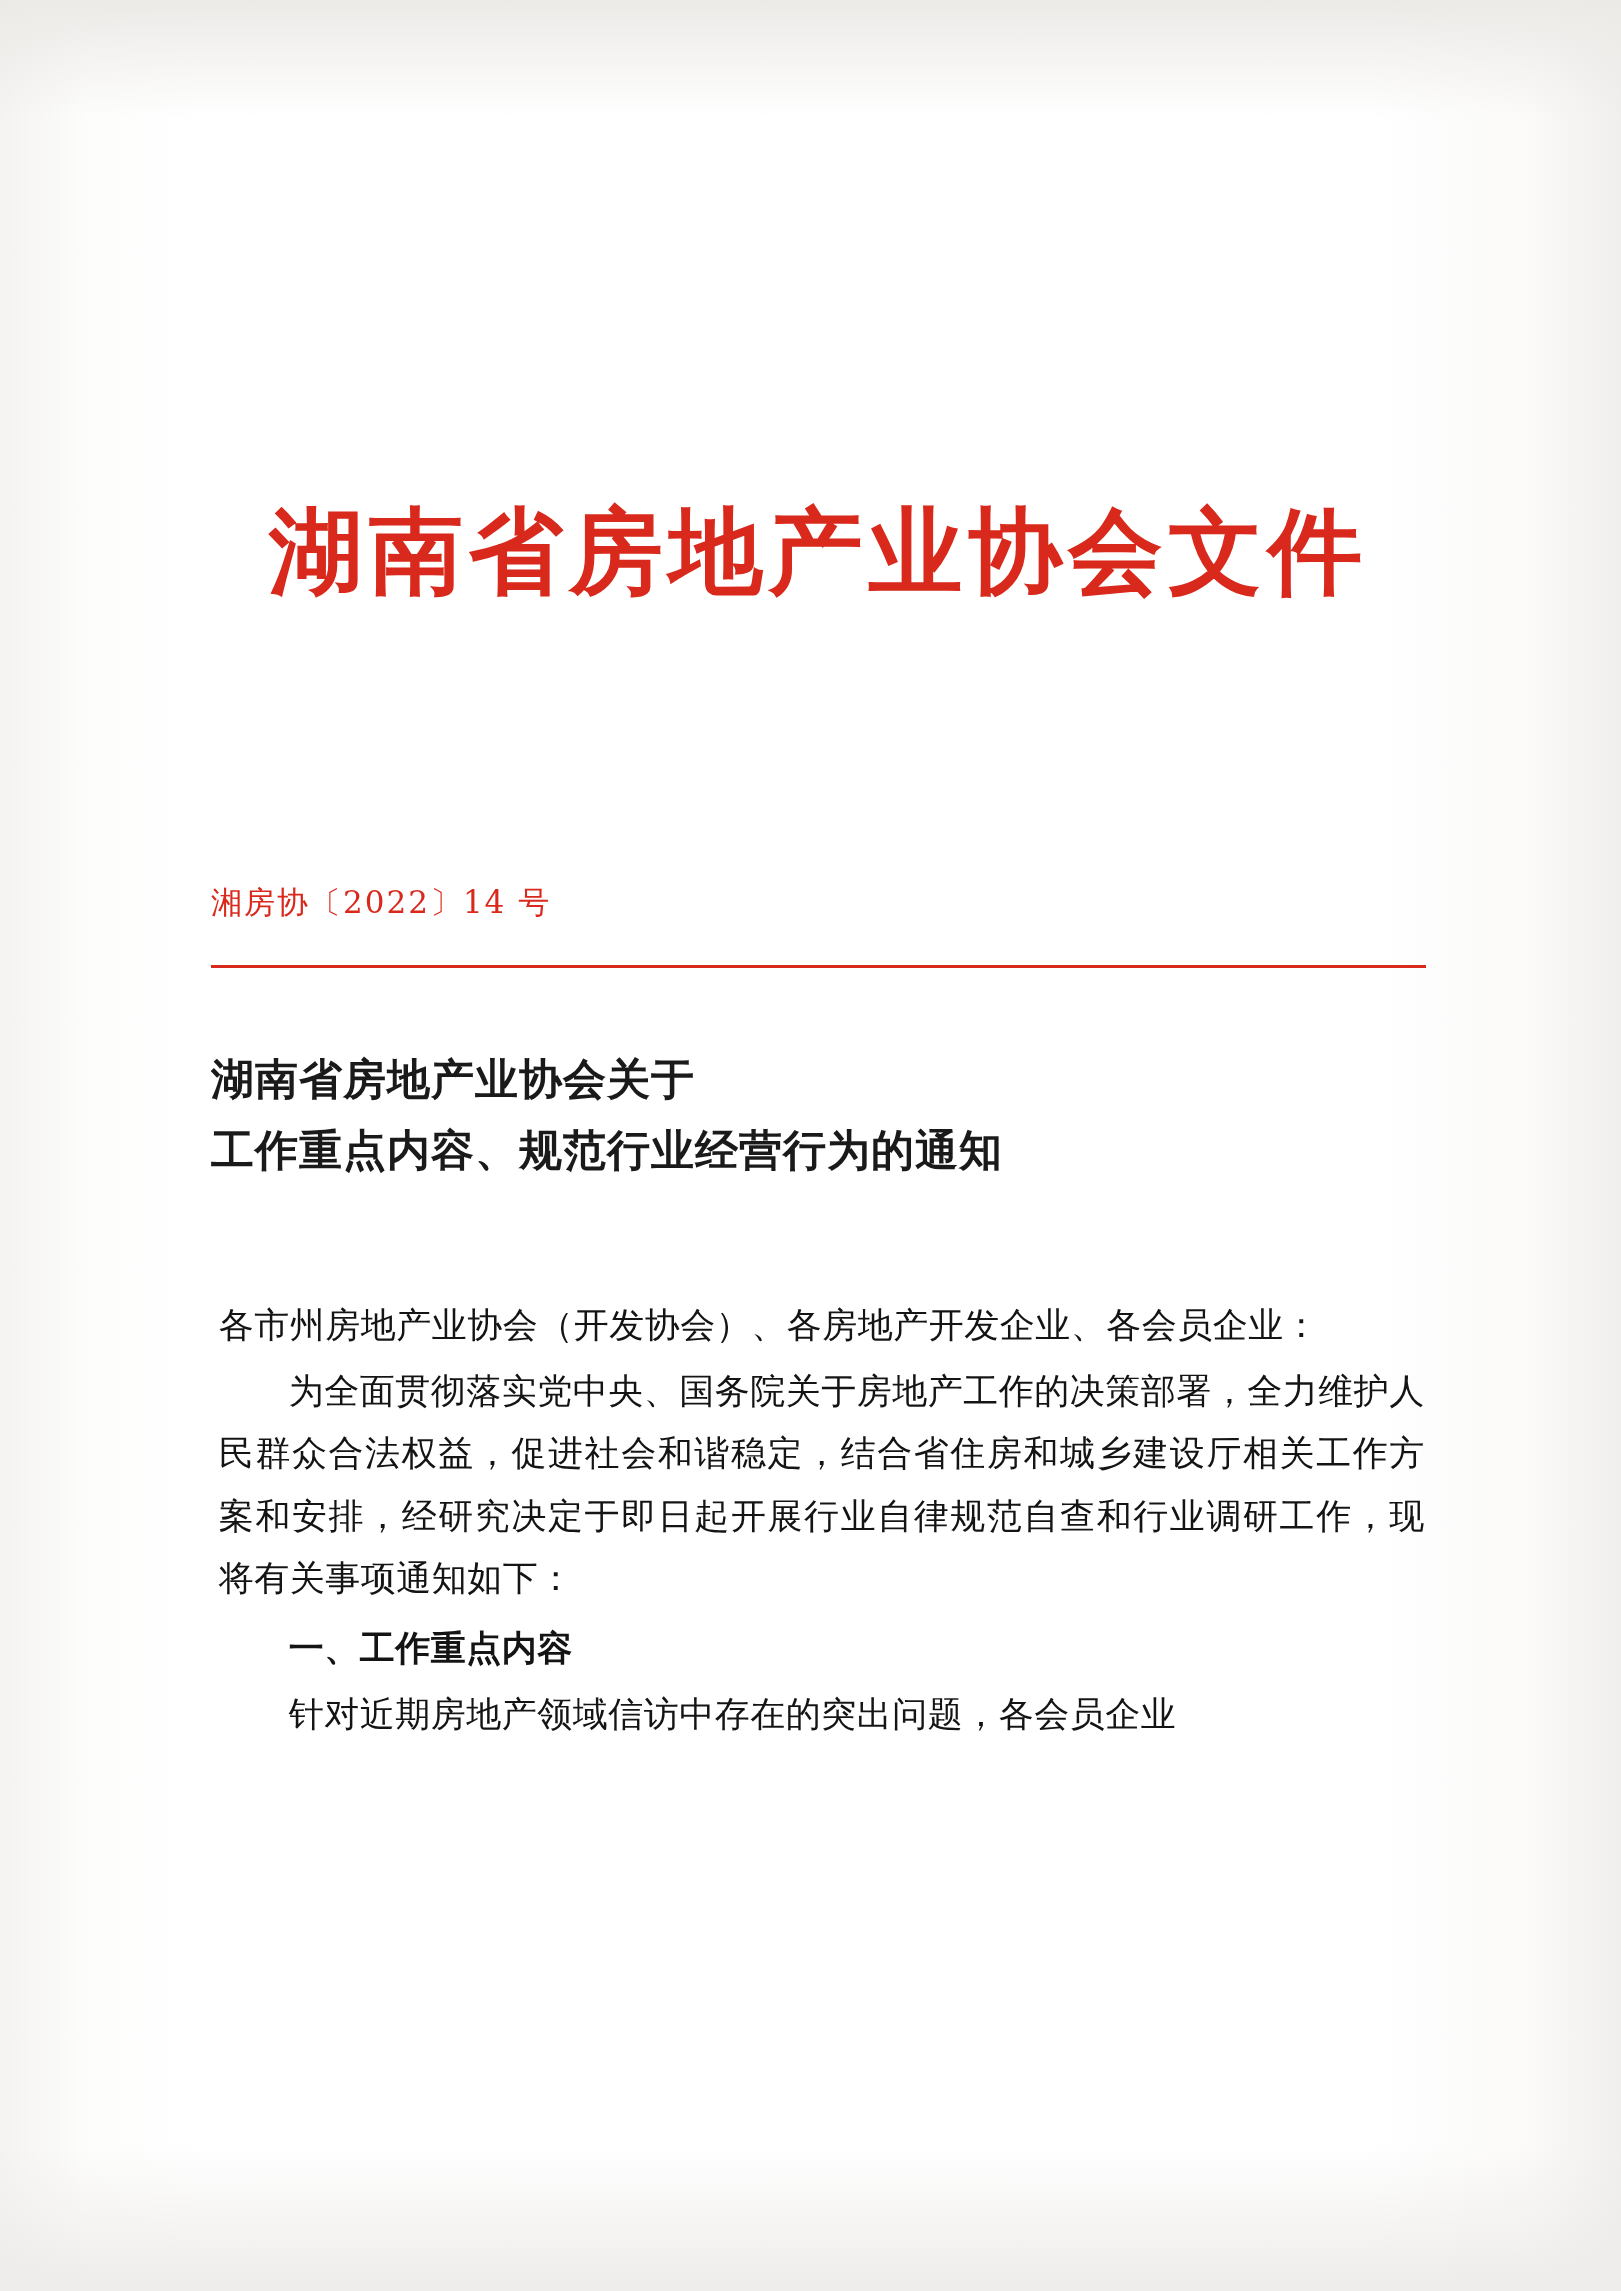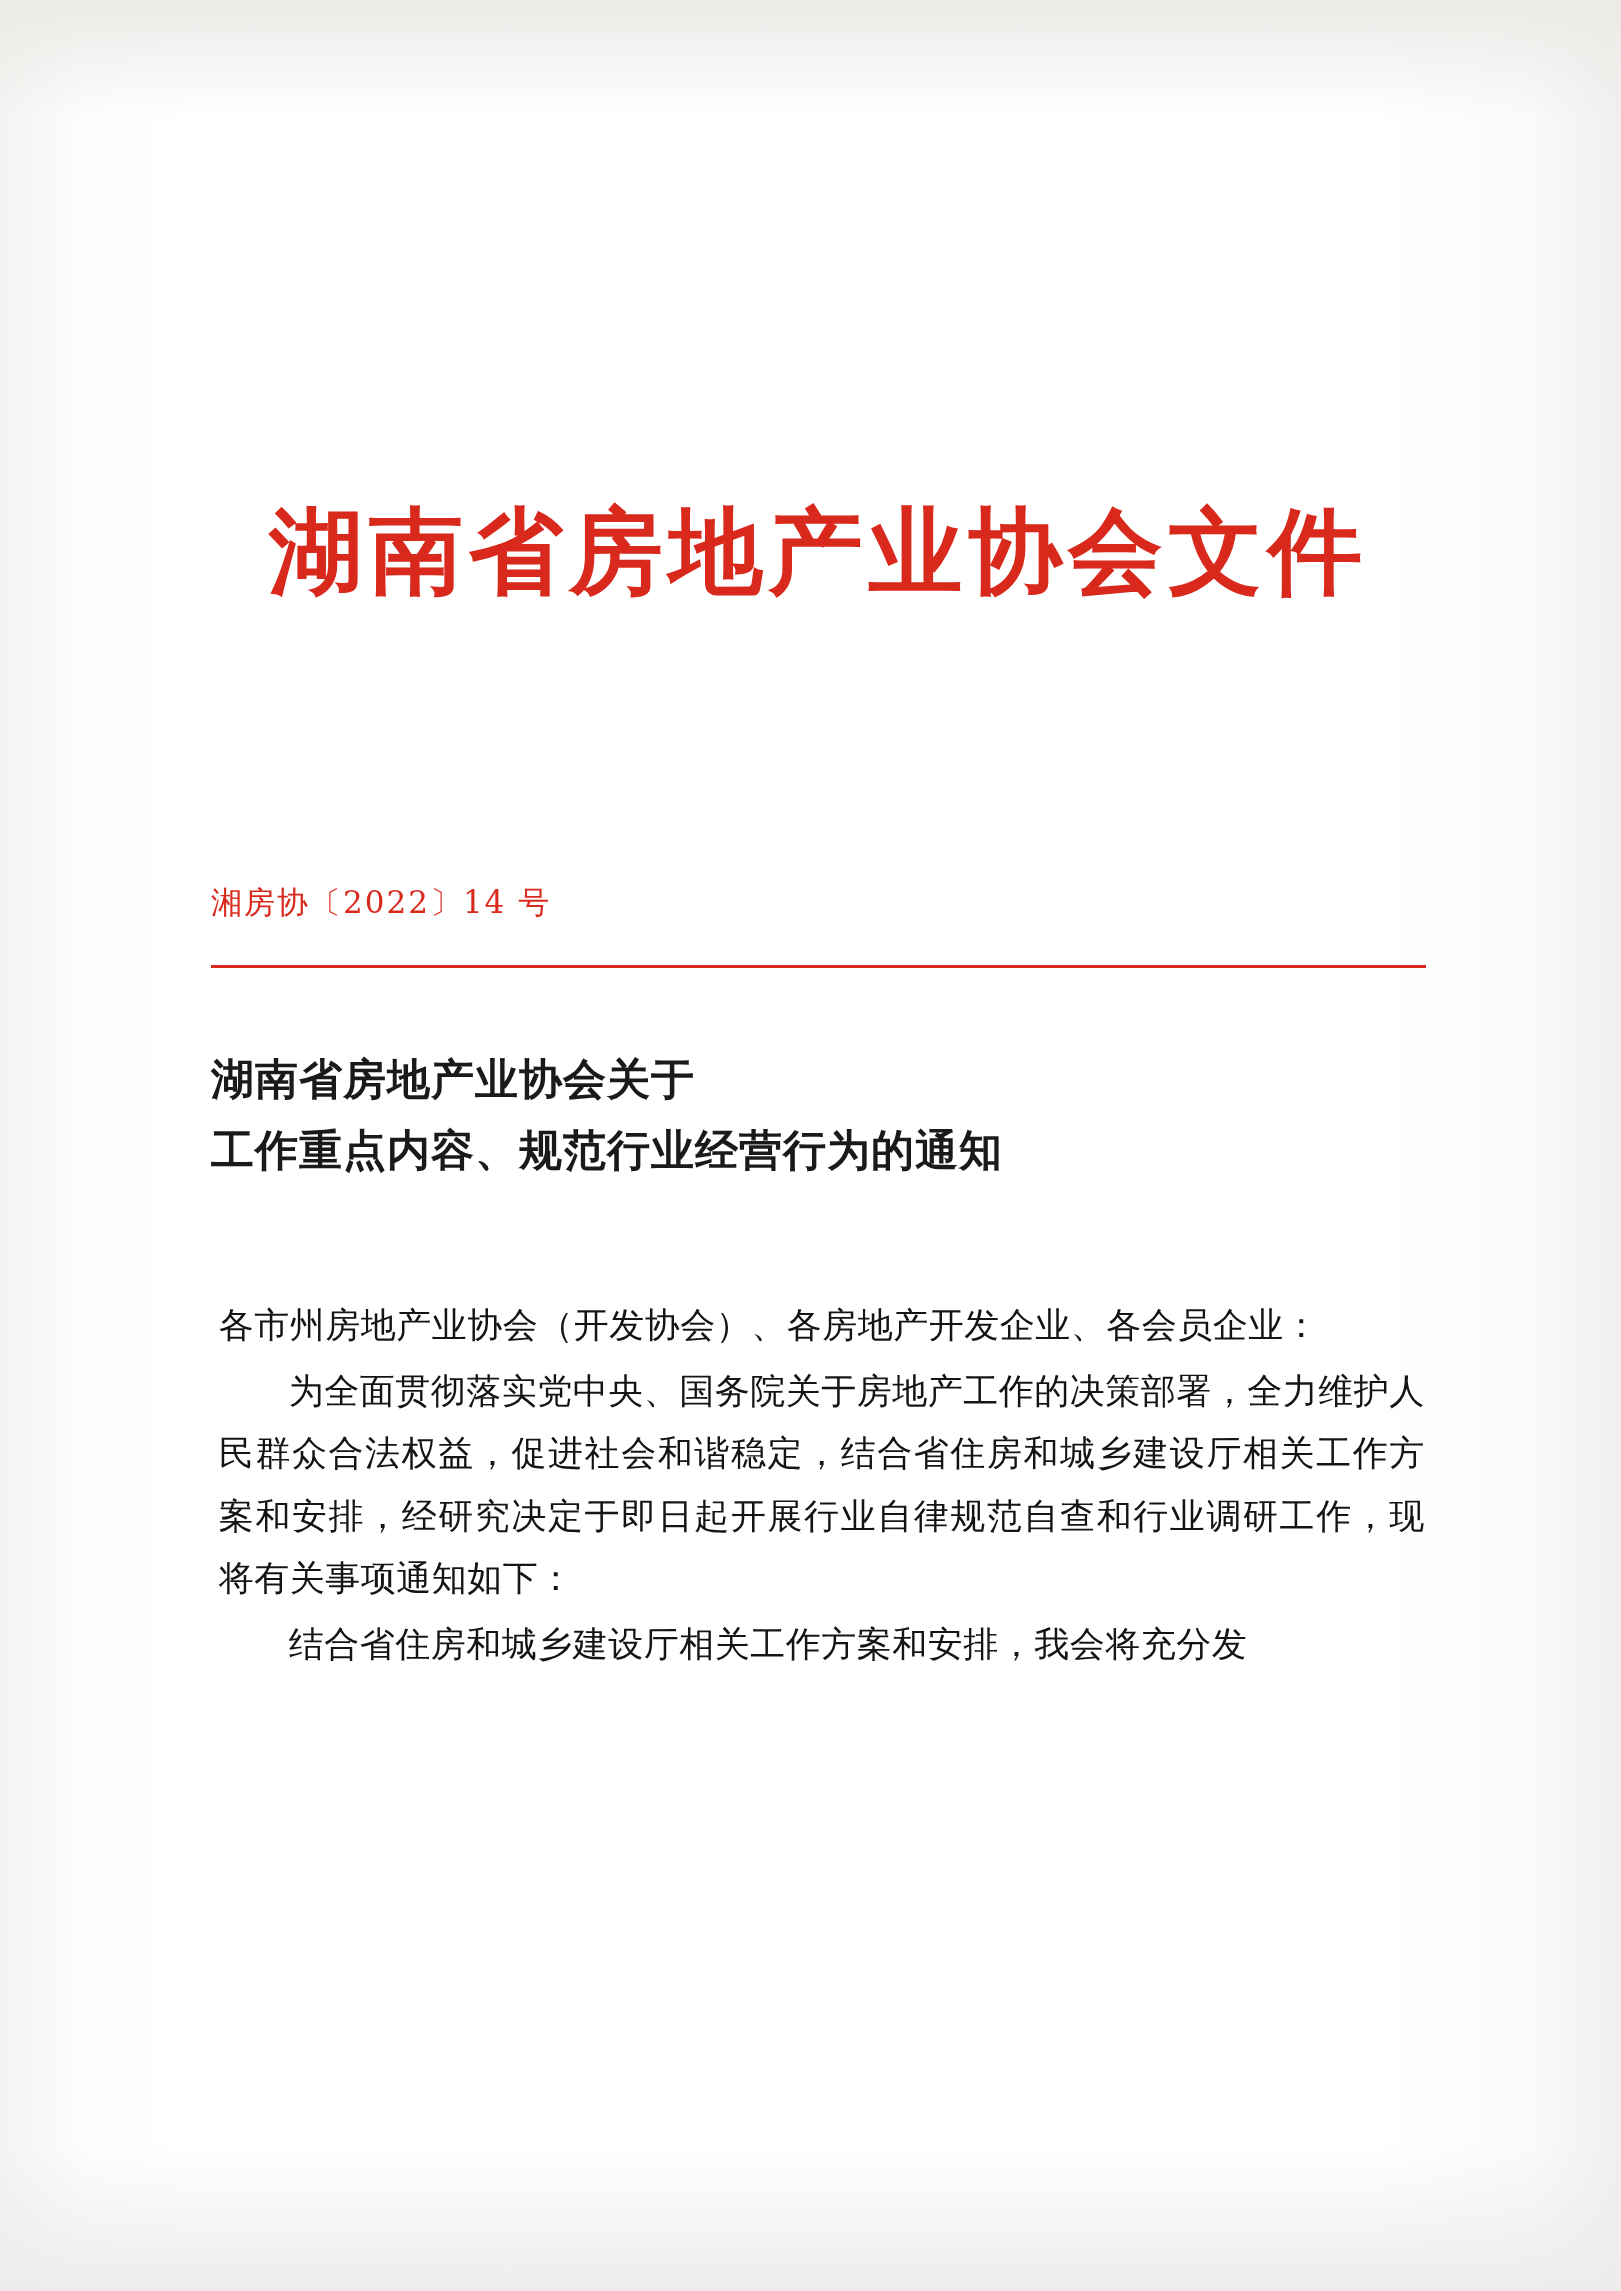--- a/index.html
+++ b/index.html
@@ -137,18 +137,19 @@
     <div class="red-rule"></div>
 
     <div class="title-block">
       <span class="title-line">湖南省房地产业协会关于</span>
       <span class="title-line">工作重点内容、规范行业经营行为的通知</span>
     </div>
 
     <div class="body-text">
       <p class="para">各市州房地产业协会（开发协会）、各房地产开发企业、各会员企业：</p>
       <p class="para indent">为全面贯彻落实党中央、国务院关于房地产工作的决策部署，全力维护人民群众合法权益，促进社会和谐稳定，结合省住房和城乡建设厅相关工作方案和安排，经研究决定于即日起开展行业自律规范自查和行业调研工作，现将有关事项通知如下：</p>
-      <p class="para indent">结合省住房和城乡建设厅相关工作方案和安排，我会将充分发</p>
+      <p class="para heading-inline">一、工作重点内容</p>
+      <p class="para indent">针对近期房地产领域信访中存在的突出问题，各会员企业</p>
     </div>
 
   </div>
 </div>
 
 
 </body></html>

